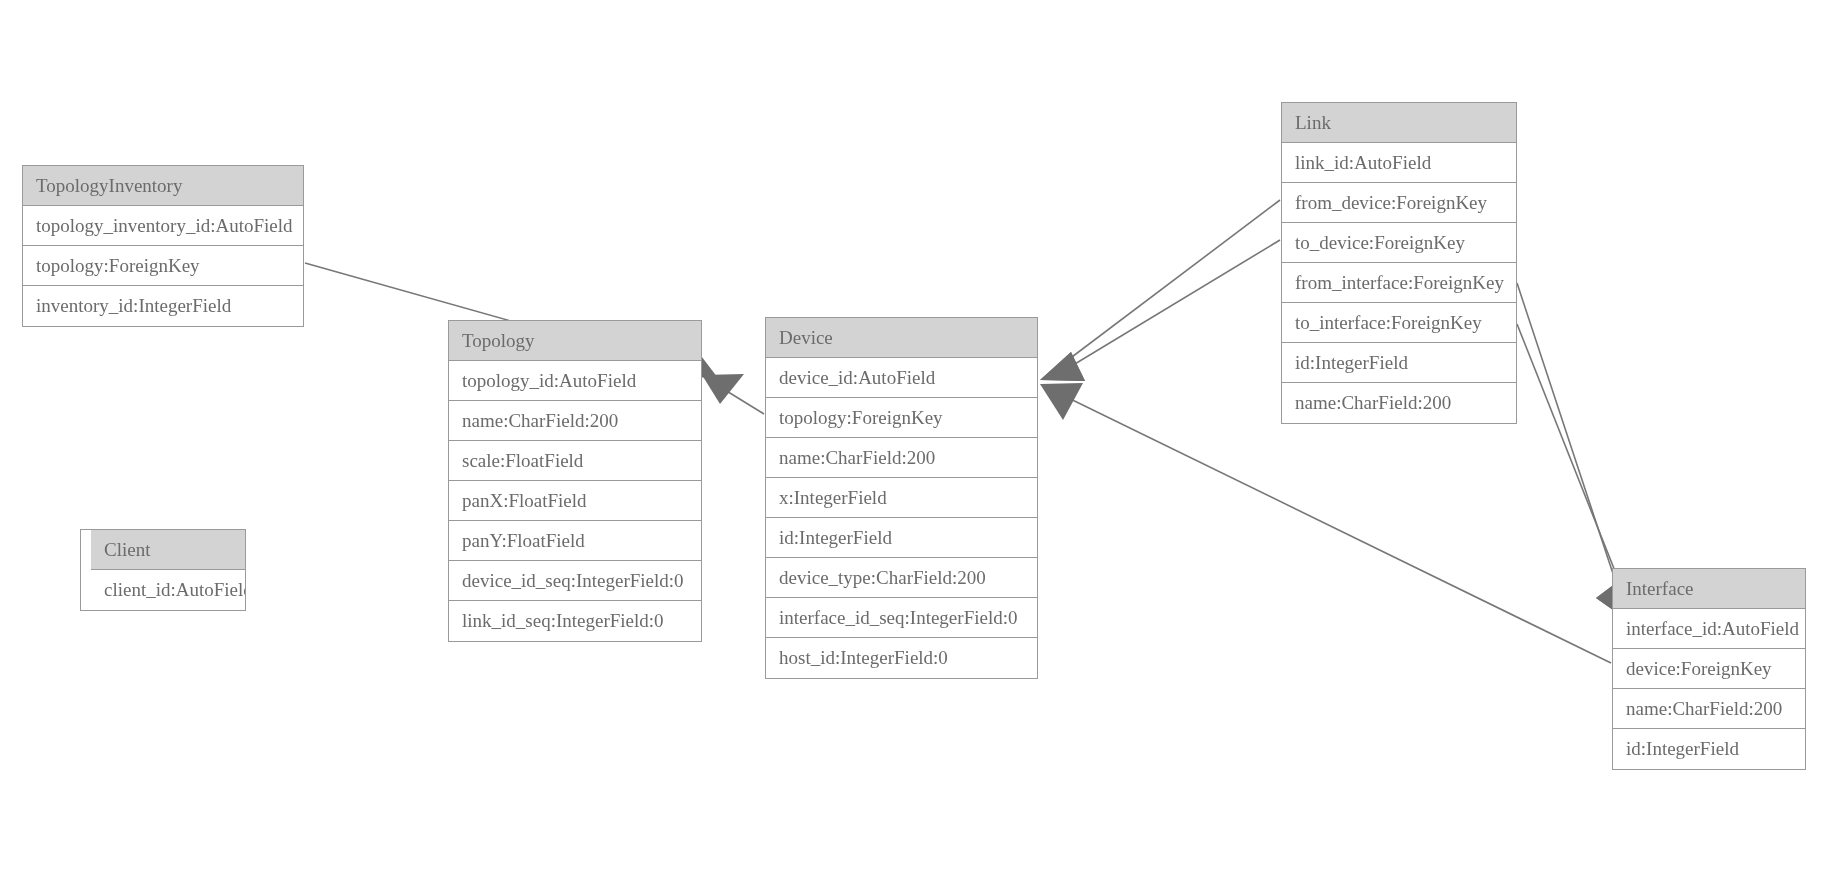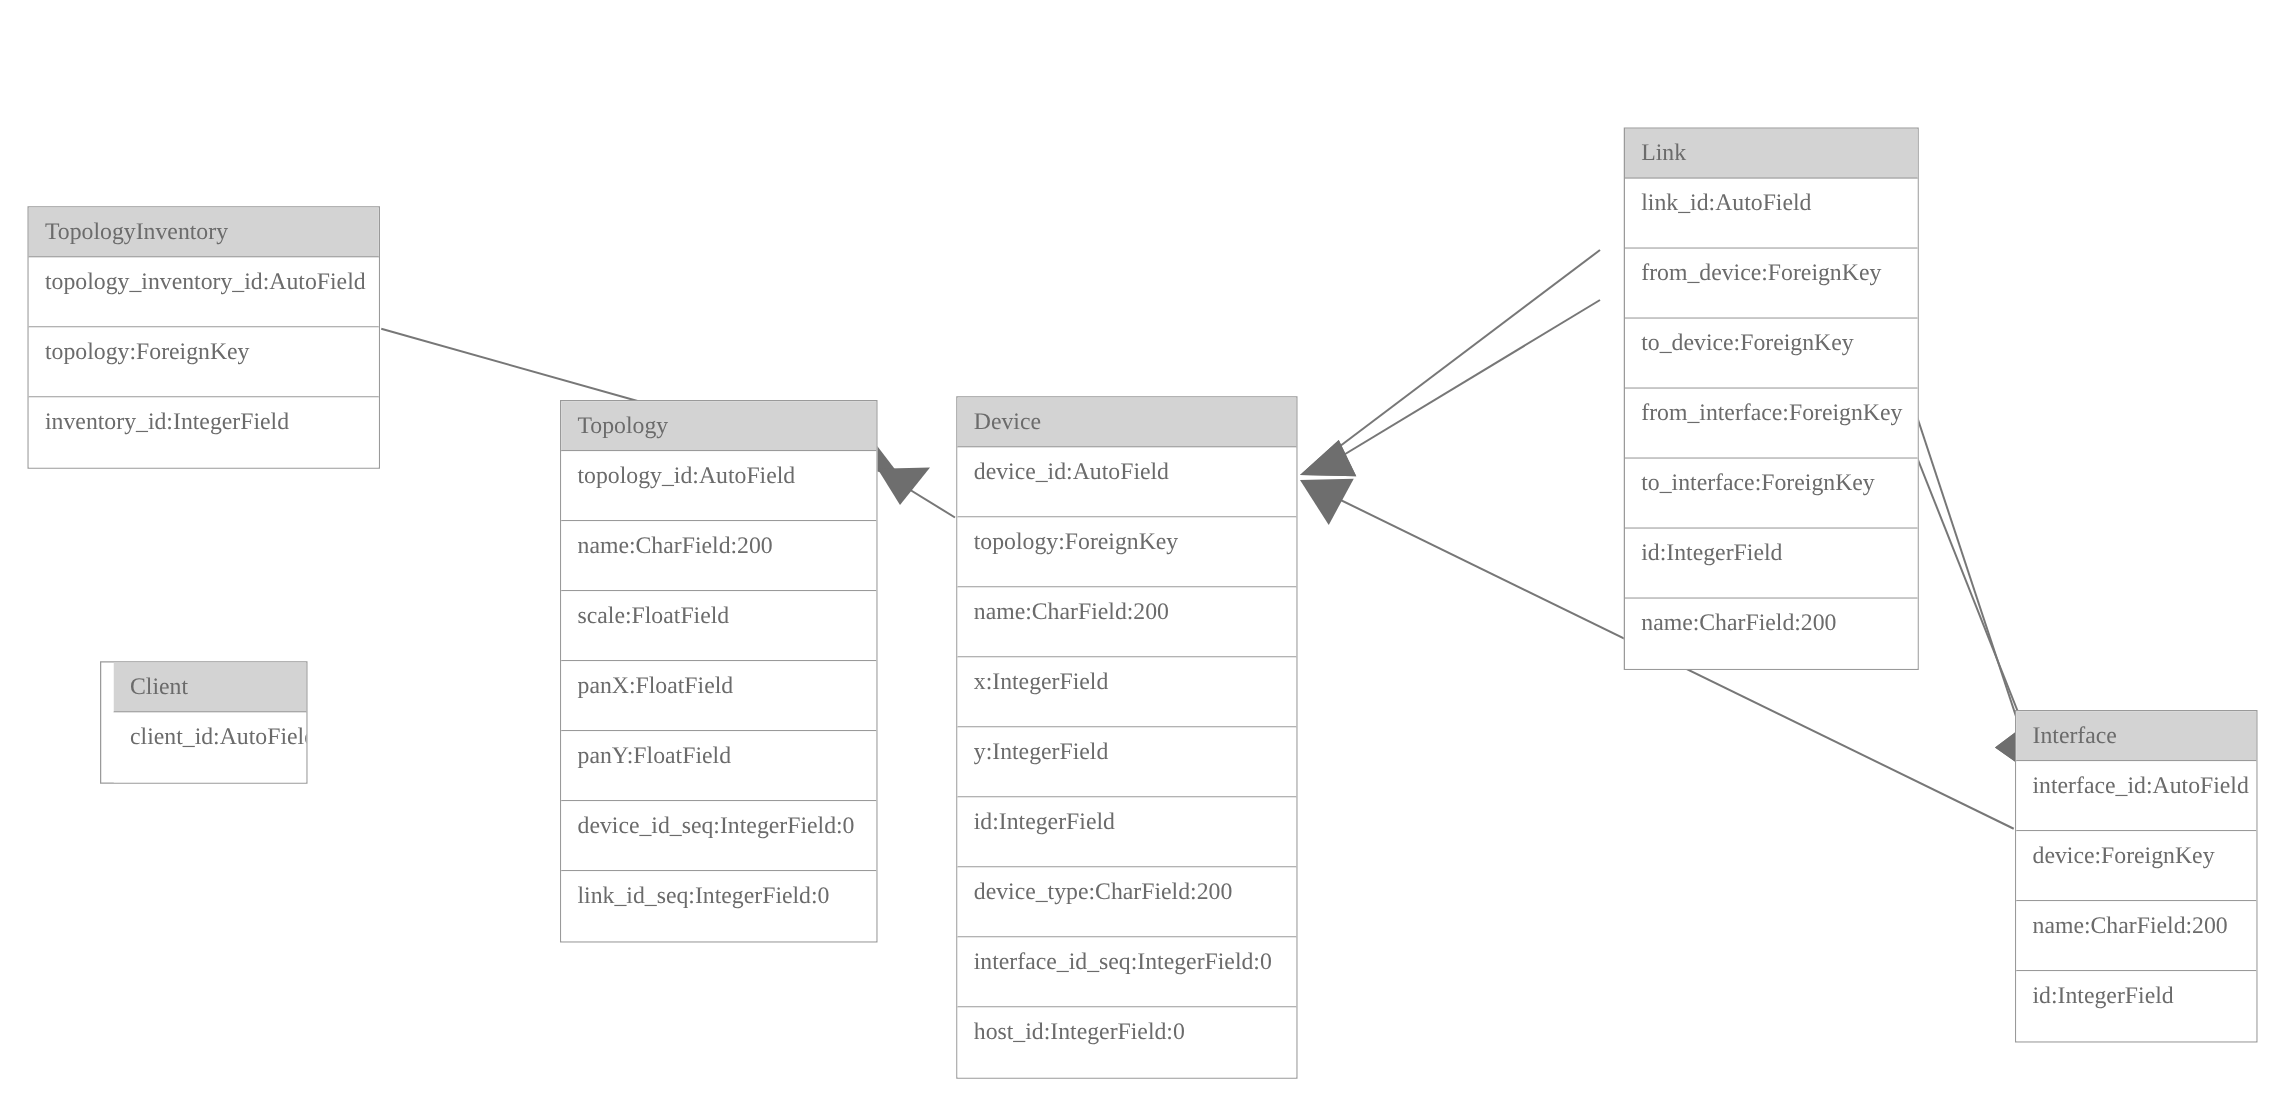--- a/index.html
+++ b/index.html
@@ -43,21 +43,21 @@
     padding: 0 0 0 13px;
     white-space: nowrap;
     overflow: hidden;
   }
   .entity-row {
     box-sizing: border-box;
     border-bottom: 1px solid #9a9a9a;
     color: #6b6b6b;
     font-size: 19px;
     line-height: 40px;
-    height: 56px;
+    height: 40px;
     padding: 0 0 0 13px;
     white-space: nowrap;
     overflow: hidden;
     background: #ffffff;
   }
   .entity-row:last-child {
     border-bottom: none;
   }
 </style>
 </head>
@@ -124,27 +124,26 @@
         <div class="entity-row">panY:FloatField</div>
         <div class="entity-row">device_id_seq:IntegerField:0</div>
         <div class="entity-row">link_id_seq:IntegerField:0</div>
       </div>
       <div class="entity" style="left: 765px; top: 317px; width: 273px; font-family: Liberation Serif, serif;">
         <div class="entity-header">Device</div>
         <div class="entity-row">device_id:AutoField</div>
         <div class="entity-row">topology:ForeignKey</div>
         <div class="entity-row">name:CharField:200</div>
         <div class="entity-row">x:IntegerField</div>
-        <div class="entity-row">y:IntegerField</div>
         <div class="entity-row">id:IntegerField</div>
         <div class="entity-row">device_type:CharField:200</div>
         <div class="entity-row">interface_id_seq:IntegerField:0</div>
         <div class="entity-row">host_id:IntegerField:0</div>
       </div>
-      <div class="entity" style="left: 1281px; top: 102px; width: 236px; margin-left: 18px;">
+      <div class="entity" style="left: 1281px; top: 102px; width: 236px;">
         <div class="entity-header">Link</div>
         <div class="entity-row">link_id:AutoField</div>
         <div class="entity-row">from_device:ForeignKey</div>
         <div class="entity-row">to_device:ForeignKey</div>
         <div class="entity-row">from_interface:ForeignKey</div>
         <div class="entity-row">to_interface:ForeignKey</div>
         <div class="entity-row">id:IntegerField</div>
         <div class="entity-row">name:CharField:200</div>
       </div>
       <div class="entity" style="left: 1612px; top: 568px; width: 194px; font-family: Liberation Serif, serif;">

